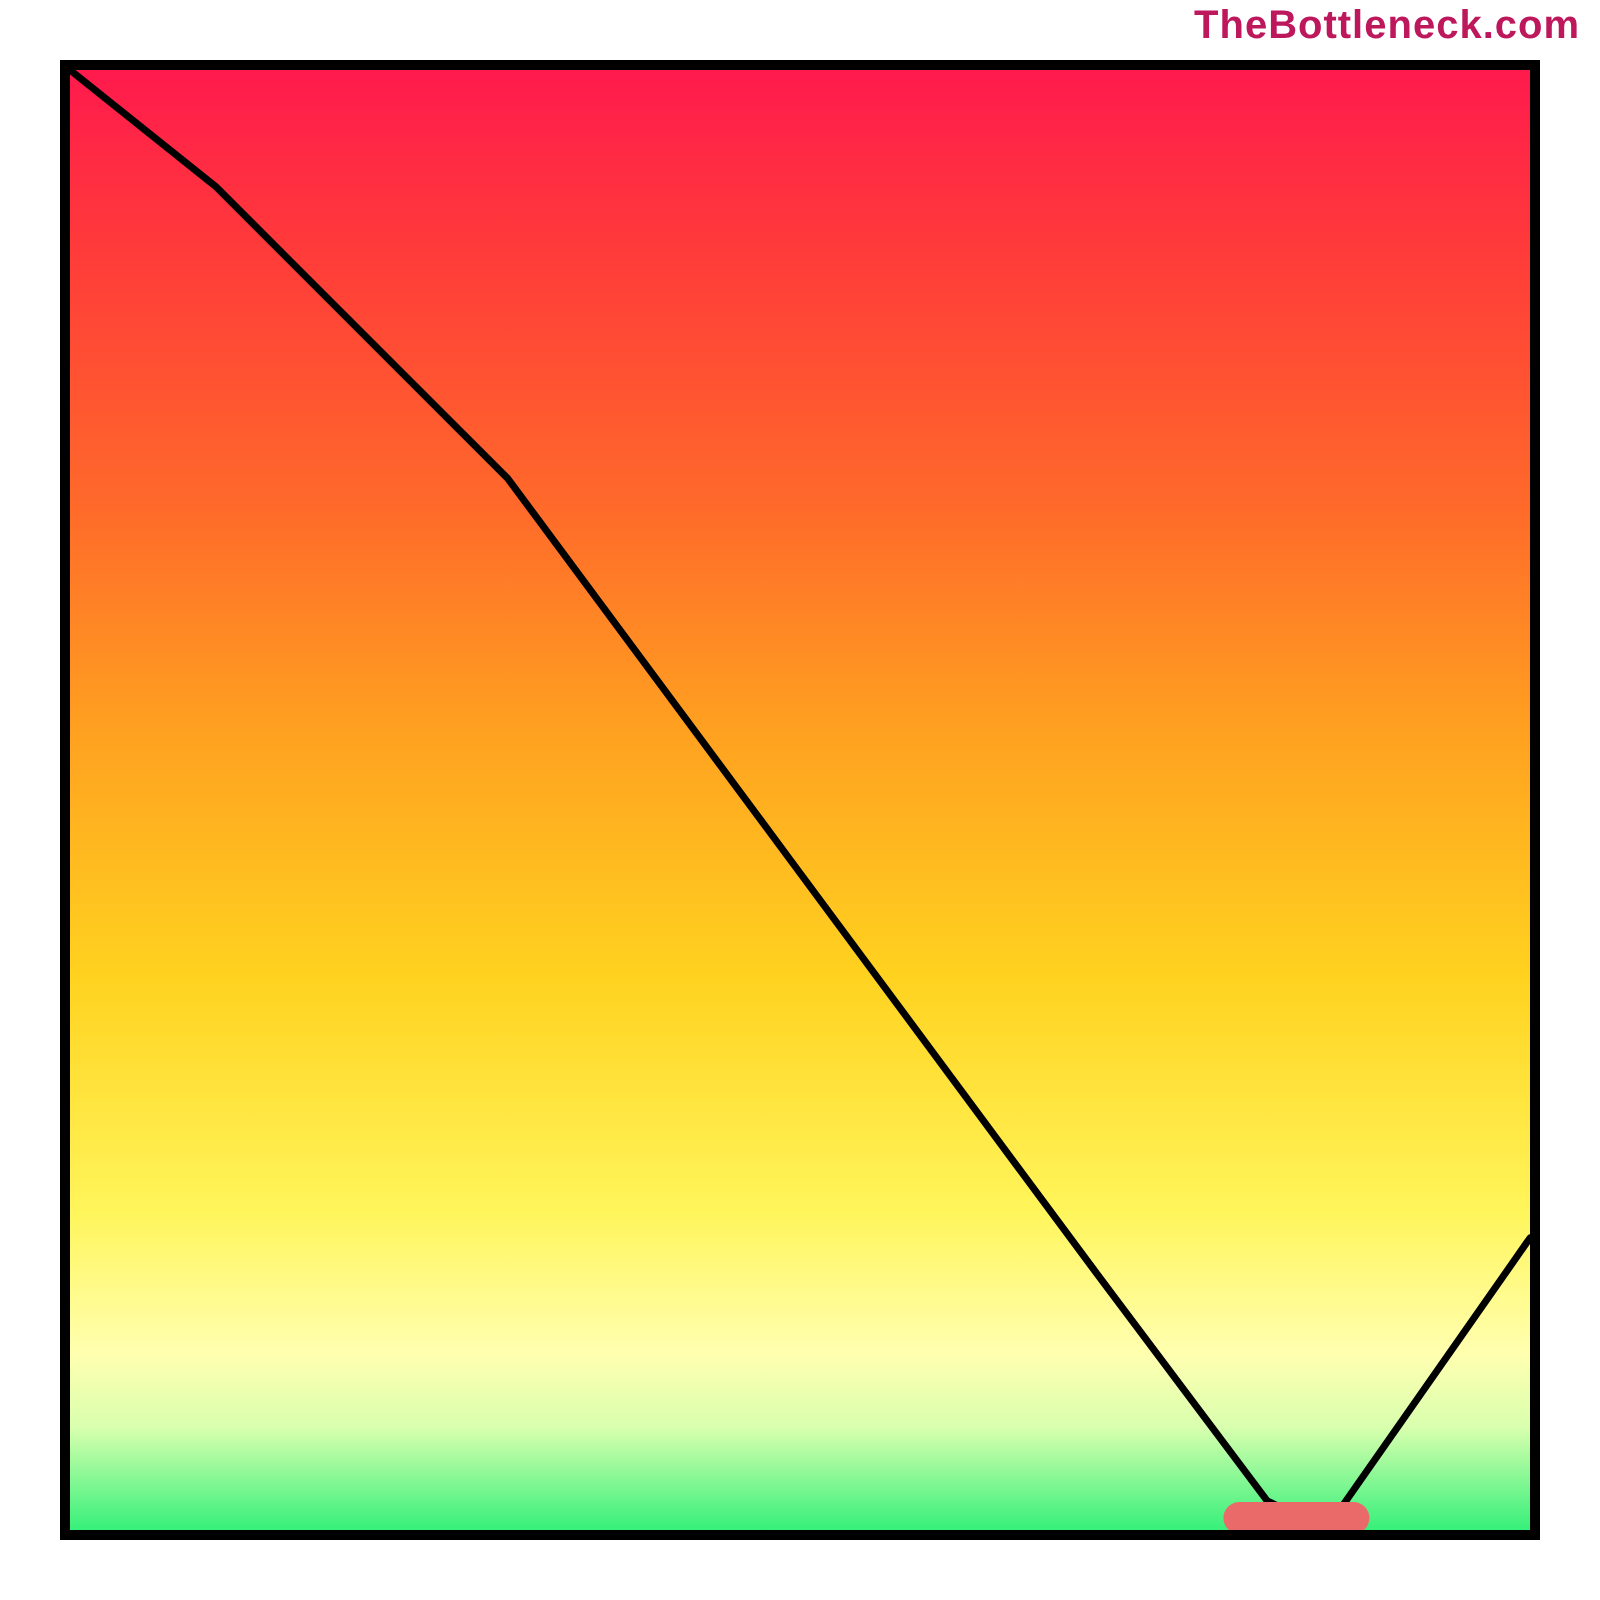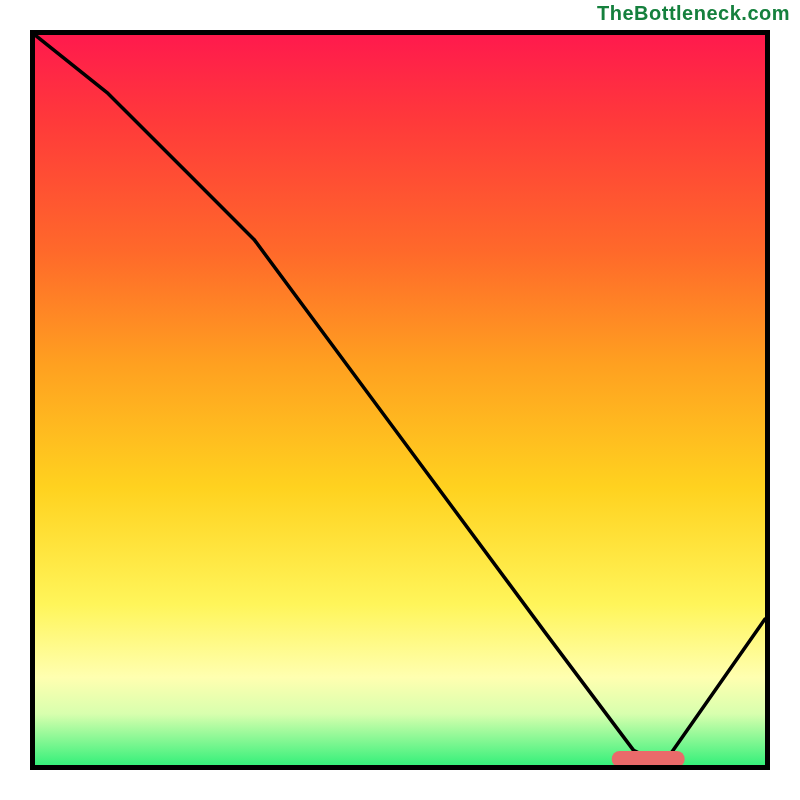--- a/index.html
+++ b/index.html
@@ -10,21 +10,21 @@
     overflow: hidden;
     font-family: Arial, Helvetica, sans-serif;
     background: #fff;
   }
   .watermark {
     position: absolute;
     top: 2px;
     right: 10px;
     font-size: 20px;
     font-weight: bold;
-    color: #15803d;
+    color: #be185d;
     letter-spacing: 0.5px;
     z-index: 10;
   }
   .chart-frame {
     position: absolute;
     left: 30px;
     top: 30px;
     width: 740px;
     height: 740px;
     border: 5px solid #000;

